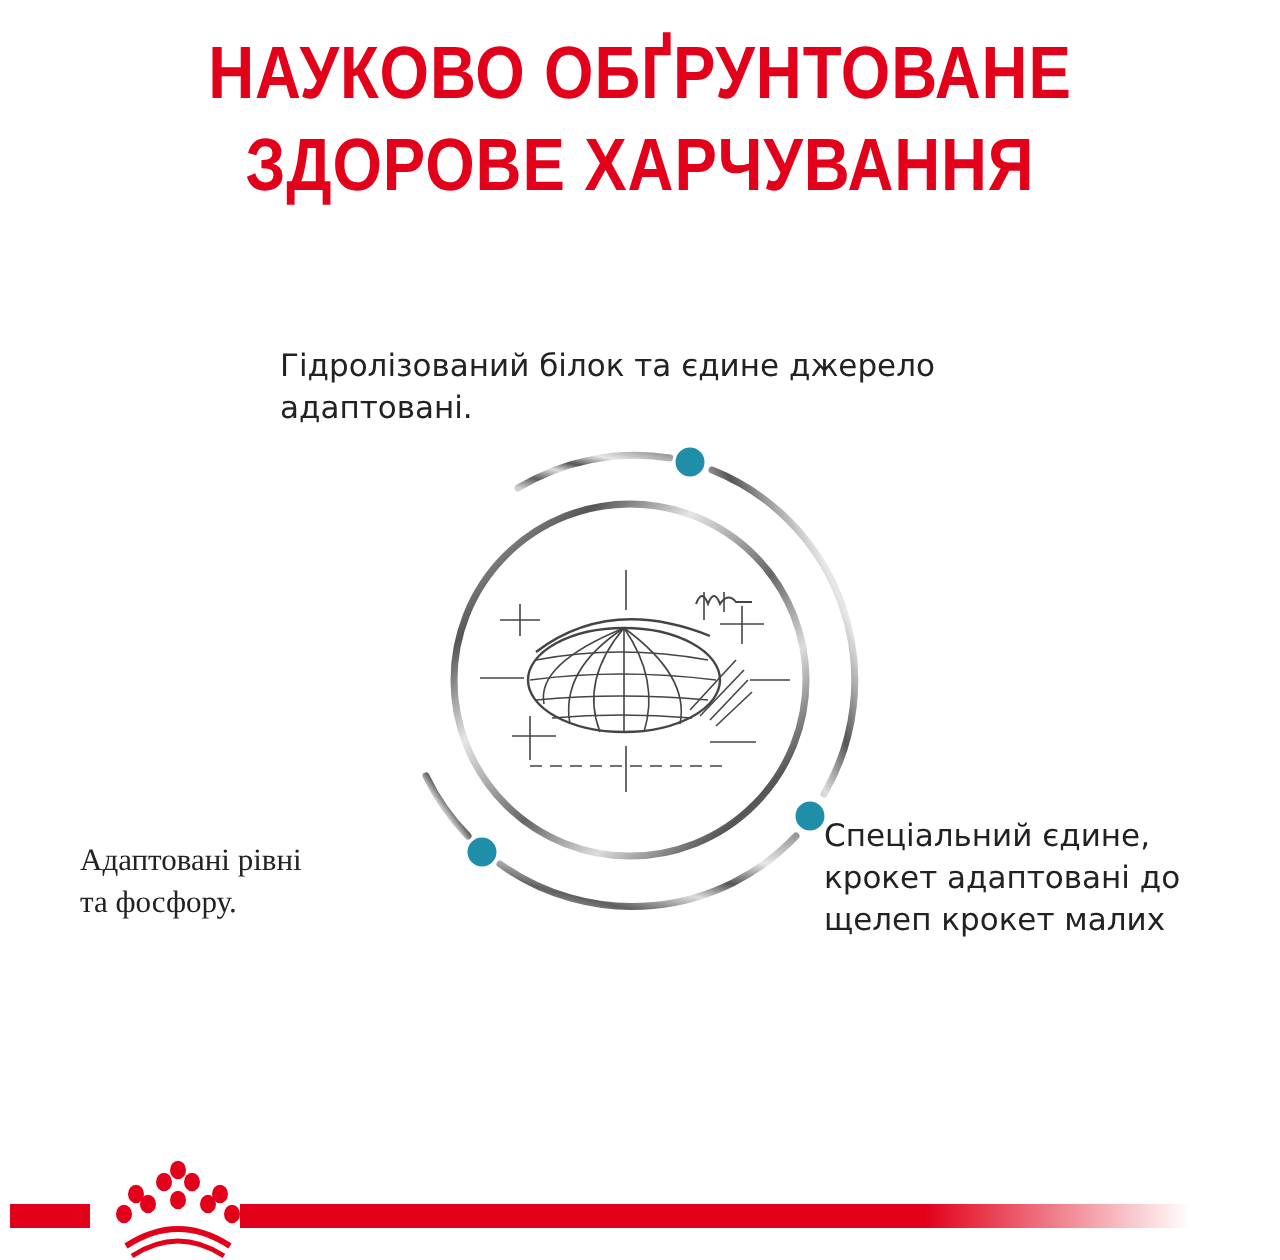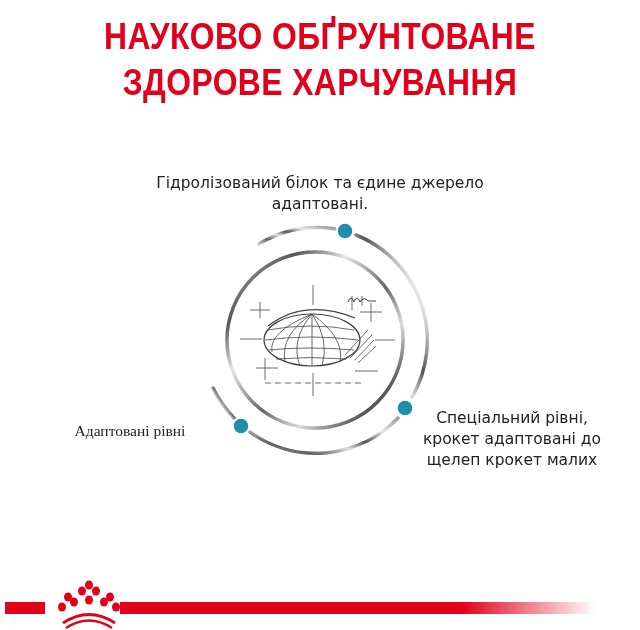--- a/index.html
+++ b/index.html
@@ -6,21 +6,21 @@
   body { width: 640px; height: 630px; position: relative; overflow: hidden; font-family: "DejaVu Sans", sans-serif; }
   .headline {
     position: absolute; left: 0; top: 14px; width: 640px; text-align: center;
     color: #e2001a; font-family: "Liberation Sans", sans-serif; font-weight: bold;
     font-size: 37px; line-height: 46px; letter-spacing: 0.5px;
     transform: scaleX(0.86); transform-origin: 50% 0;
   }
   .headline div { white-space: nowrap; }
   .caption {
     position: absolute; color: #222; font-family: "DejaVu Sans", sans-serif;
-    font-size: 15.5px; line-height: 21px; text-align: center;
+    font-size: 15.5px; line-height: 21px; 
   }
   .cap-top { left: 140px; top: 173px; width: 360px; }
   .cap-left { left: 40px; top: 420px; width: 180px; font-family: Liberation Serif, serif; }
   .cap-right { left: 412px; top: 408px; width: 200px; }
   .graphic { position: absolute; left: 0; top: 0; }
   .footer { position: absolute; left: 0; top: 540px; width: 640px; height: 90px; }
 </style>
 </head>
 <body>
 
@@ -29,24 +29,25 @@
   <div>ЗДОРОВЕ ХАРЧУВАННЯ</div>
 </div>
 
 <div class="caption cap-top">
   <div>Гідролізований білок та єдине джерело</div>
   <div>адаптовані.</div>
 </div>
 
 <div class="caption cap-left">
   <div>Адаптовані рівні</div>
+  <div>та фосфору.</div>
 </div>
 
 <div class="caption cap-right">
-  <div>Спеціальний рівні,</div>
+  <div>Спеціальний єдине,</div>
   <div>крокет адаптовані до</div>
   <div>щелеп крокет малих</div>
 </div>
 
 <svg class="graphic" width="640" height="540" viewBox="0 0 640 540">
   <defs>
     <linearGradient id="metal" x1="0" y1="0" x2="1" y2="1">
       <stop offset="0" stop-color="#cfcfcf"></stop>
       <stop offset="0.2" stop-color="#555"></stop>
       <stop offset="0.35" stop-color="#e6e6e6"></stop>

